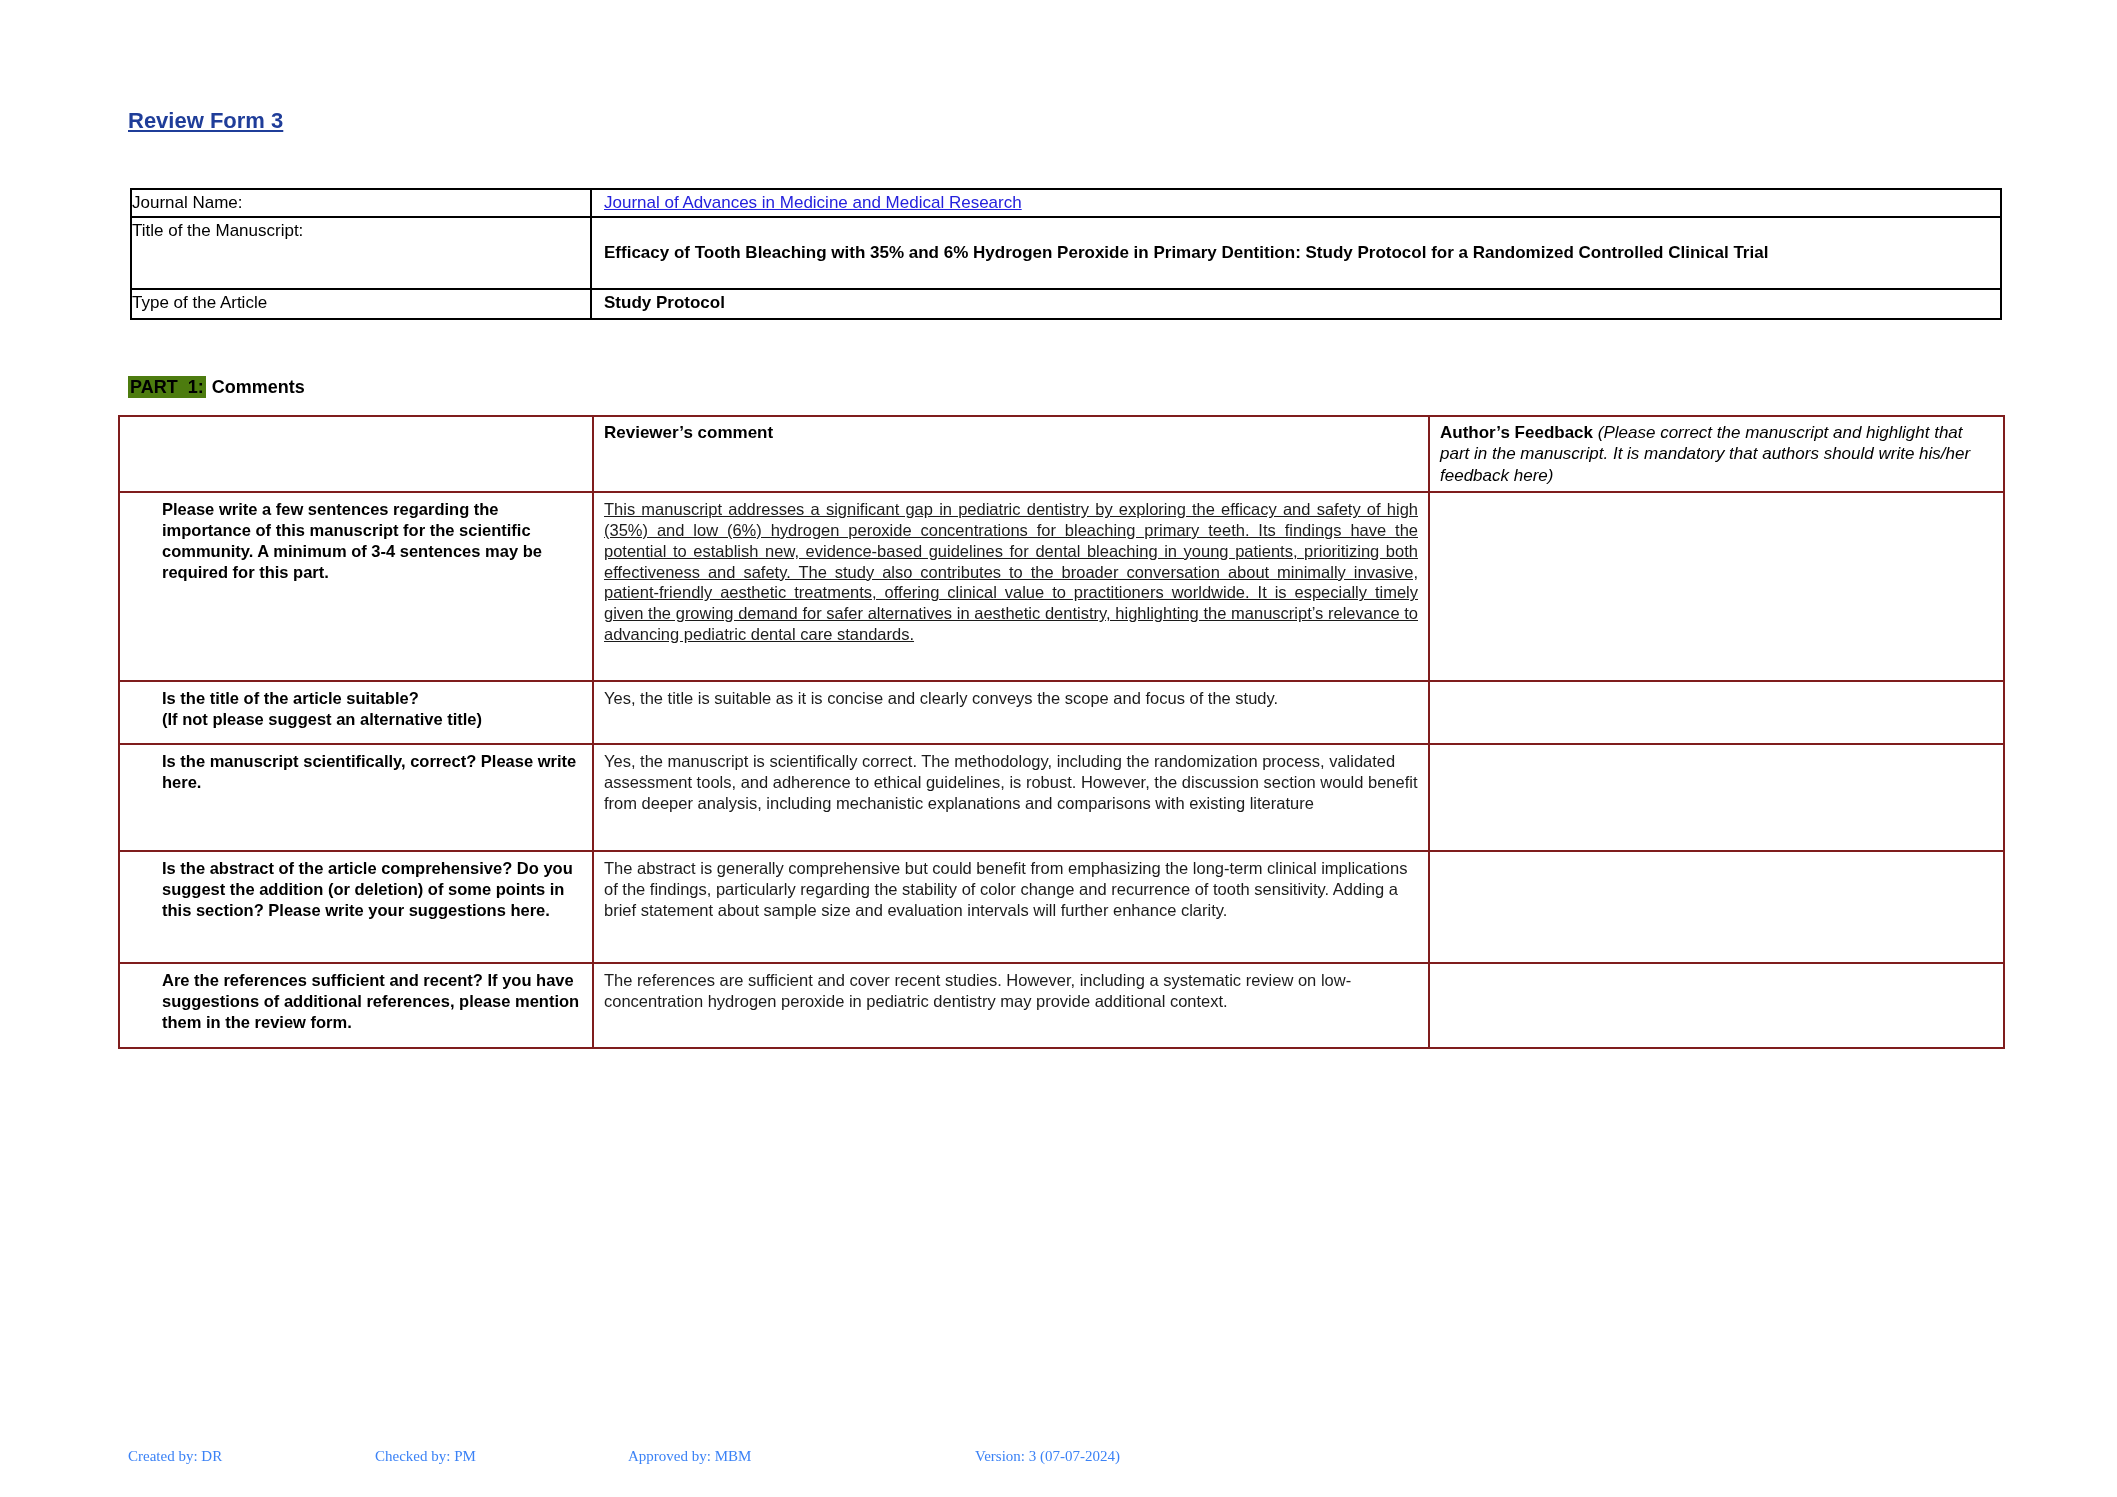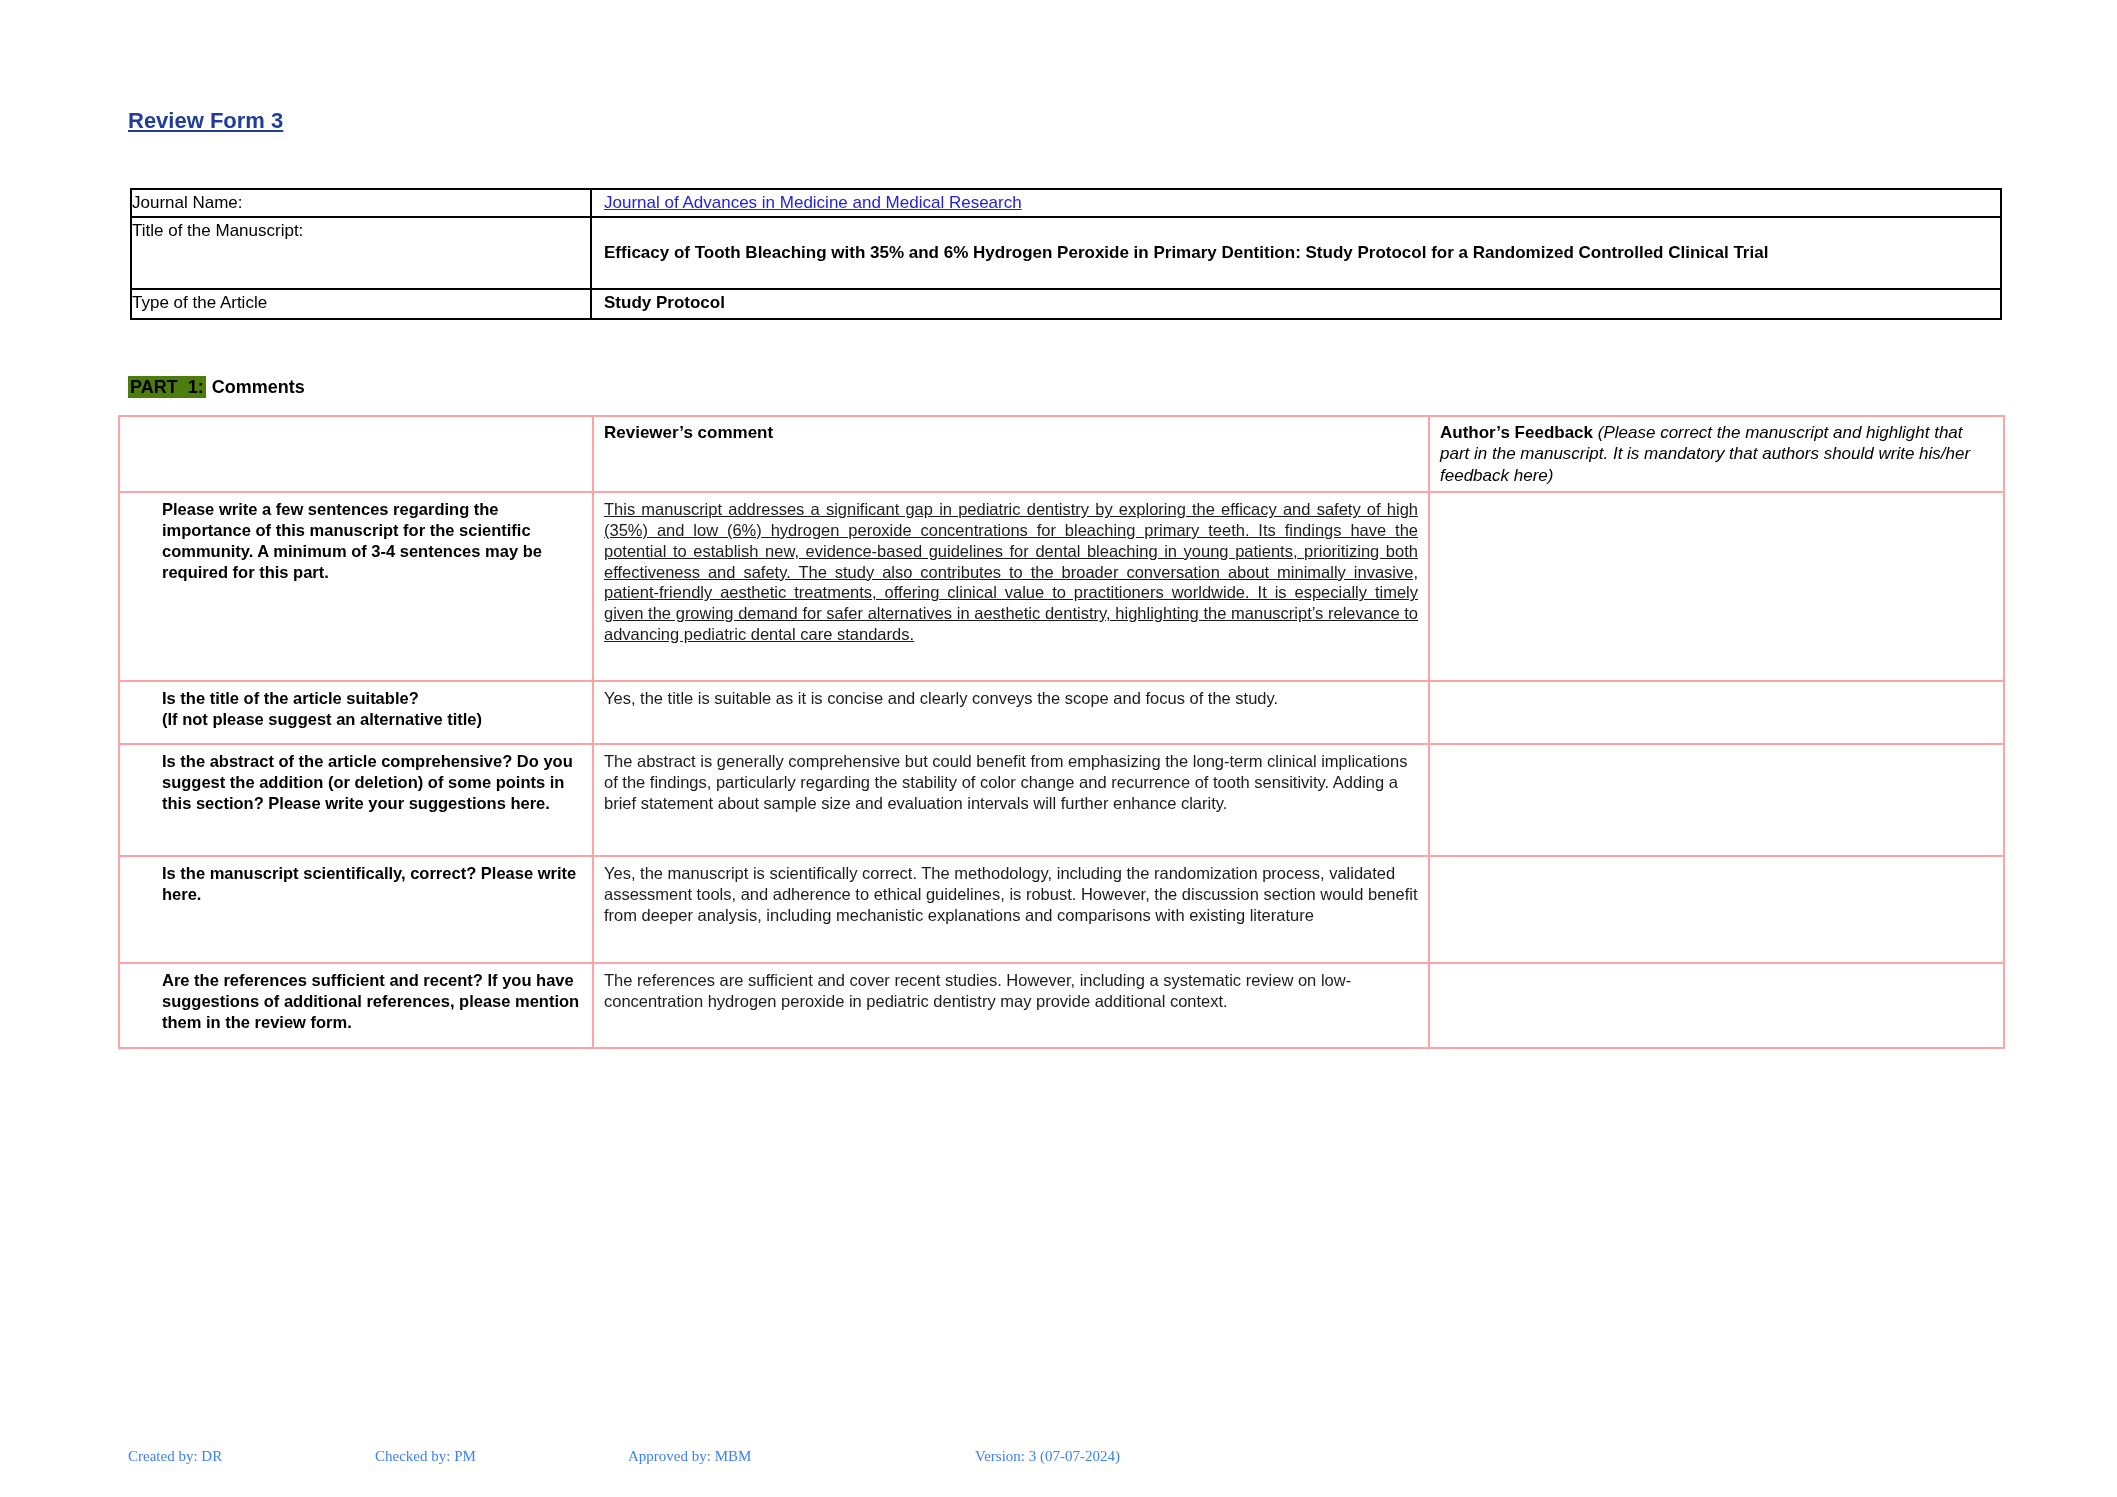--- a/index.html
+++ b/index.html
@@ -32,21 +32,21 @@
   }
   .part1 .badge{ background:#4d7c0f; white-space:pre; padding:1px 2px; }
   .part1 .after{ margin-left:6px; }
 
   
   table.comments{
     position:absolute; left:118px; top:415px; width:1885px;
     border-collapse:collapse; table-layout:fixed;
   }
   table.comments td, table.comments th{
-    border:2px solid #fca5a5; vertical-align:top;
+    border:2px solid #7f1d1d; vertical-align:top;
     font-size:16.5px; line-height:1.26; text-align:left;
   }
   table.comments th{ font-size:17px; padding:5px 10px; font-weight:bold; }
   table.comments th .note{ font-weight:normal; font-style:italic; }
   td.q{
     font-weight:bold; font-size:17px; line-height:1.28;
     padding:6px 12px 6px 42px; white-space:pre-line;
   }
   td.c{ padding:6px 10px; color:#1c1c1c; }
   td.c.justify{ text-align:justify;text-decoration:underline; }
@@ -106,28 +106,28 @@
     <td class="q">Please write a few sentences regarding the importance of this manuscript for the scientific community. A minimum of 3-4 sentences may be required for this part.</td>
     <td class="c justify">This manuscript addresses a significant gap in pediatric dentistry by exploring the efficacy and safety of high (35%) and low (6%) hydrogen peroxide concentrations for bleaching primary teeth. Its findings have the potential to establish new, evidence-based guidelines for dental bleaching in young patients, prioritizing both effectiveness and safety. The study also contributes to the broader conversation about minimally invasive, patient-friendly aesthetic treatments, offering clinical value to practitioners worldwide. It is especially timely given the growing demand for safer alternatives in aesthetic dentistry, highlighting the manuscript’s relevance to advancing pediatric dental care standards.</td>
     <td class="fb"></td>
   </tr>
   <tr style="height:63px">
     <td class="q">Is the title of the article suitable?
 (If not please suggest an alternative title)</td>
     <td class="c">Yes, the title is suitable as it is concise and clearly conveys the scope and focus of the study.</td>
     <td class="fb"></td>
   </tr>
+  <tr style="height:107px">
+    <td class="q">Is the manuscript scientifically, correct? Please write here.</td>
+    <td class="c">Yes, the manuscript is scientifically correct. The methodology, including the randomization process, validated assessment tools, and adherence to ethical guidelines, is robust. However, the discussion section would benefit from deeper analysis, including mechanistic explanations and comparisons with existing literature</td>
+    <td class="fb"></td>
+  </tr>
   <tr style="height:112px">
     <td class="q">Is the abstract of the article comprehensive? Do you suggest the addition (or deletion) of some points in this section? Please write your suggestions here.</td>
     <td class="c">The abstract is generally comprehensive but could benefit from emphasizing the long-term clinical implications of the findings, particularly regarding the stability of color change and recurrence of tooth sensitivity. Adding a brief statement about sample size and evaluation intervals will further enhance clarity.</td>
-    <td class="fb"></td>
-  </tr>
-  <tr style="height:107px">
-    <td class="q">Is the manuscript scientifically, correct? Please write here.</td>
-    <td class="c">Yes, the manuscript is scientifically correct. The methodology, including the randomization process, validated assessment tools, and adherence to ethical guidelines, is robust. However, the discussion section would benefit from deeper analysis, including mechanistic explanations and comparisons with existing literature</td>
     <td class="fb"></td>
   </tr>
   <tr style="height:85px">
     <td class="q">Are the references sufficient and recent? If you have suggestions of additional references, please mention them in the review form.</td>
     <td class="c">The references are sufficient and cover recent studies. However, including a systematic review on low-concentration hydrogen peroxide in pediatric dentistry may provide additional context.</td>
     <td class="fb"></td>
   </tr>
 </tbody>
   </table>
 

